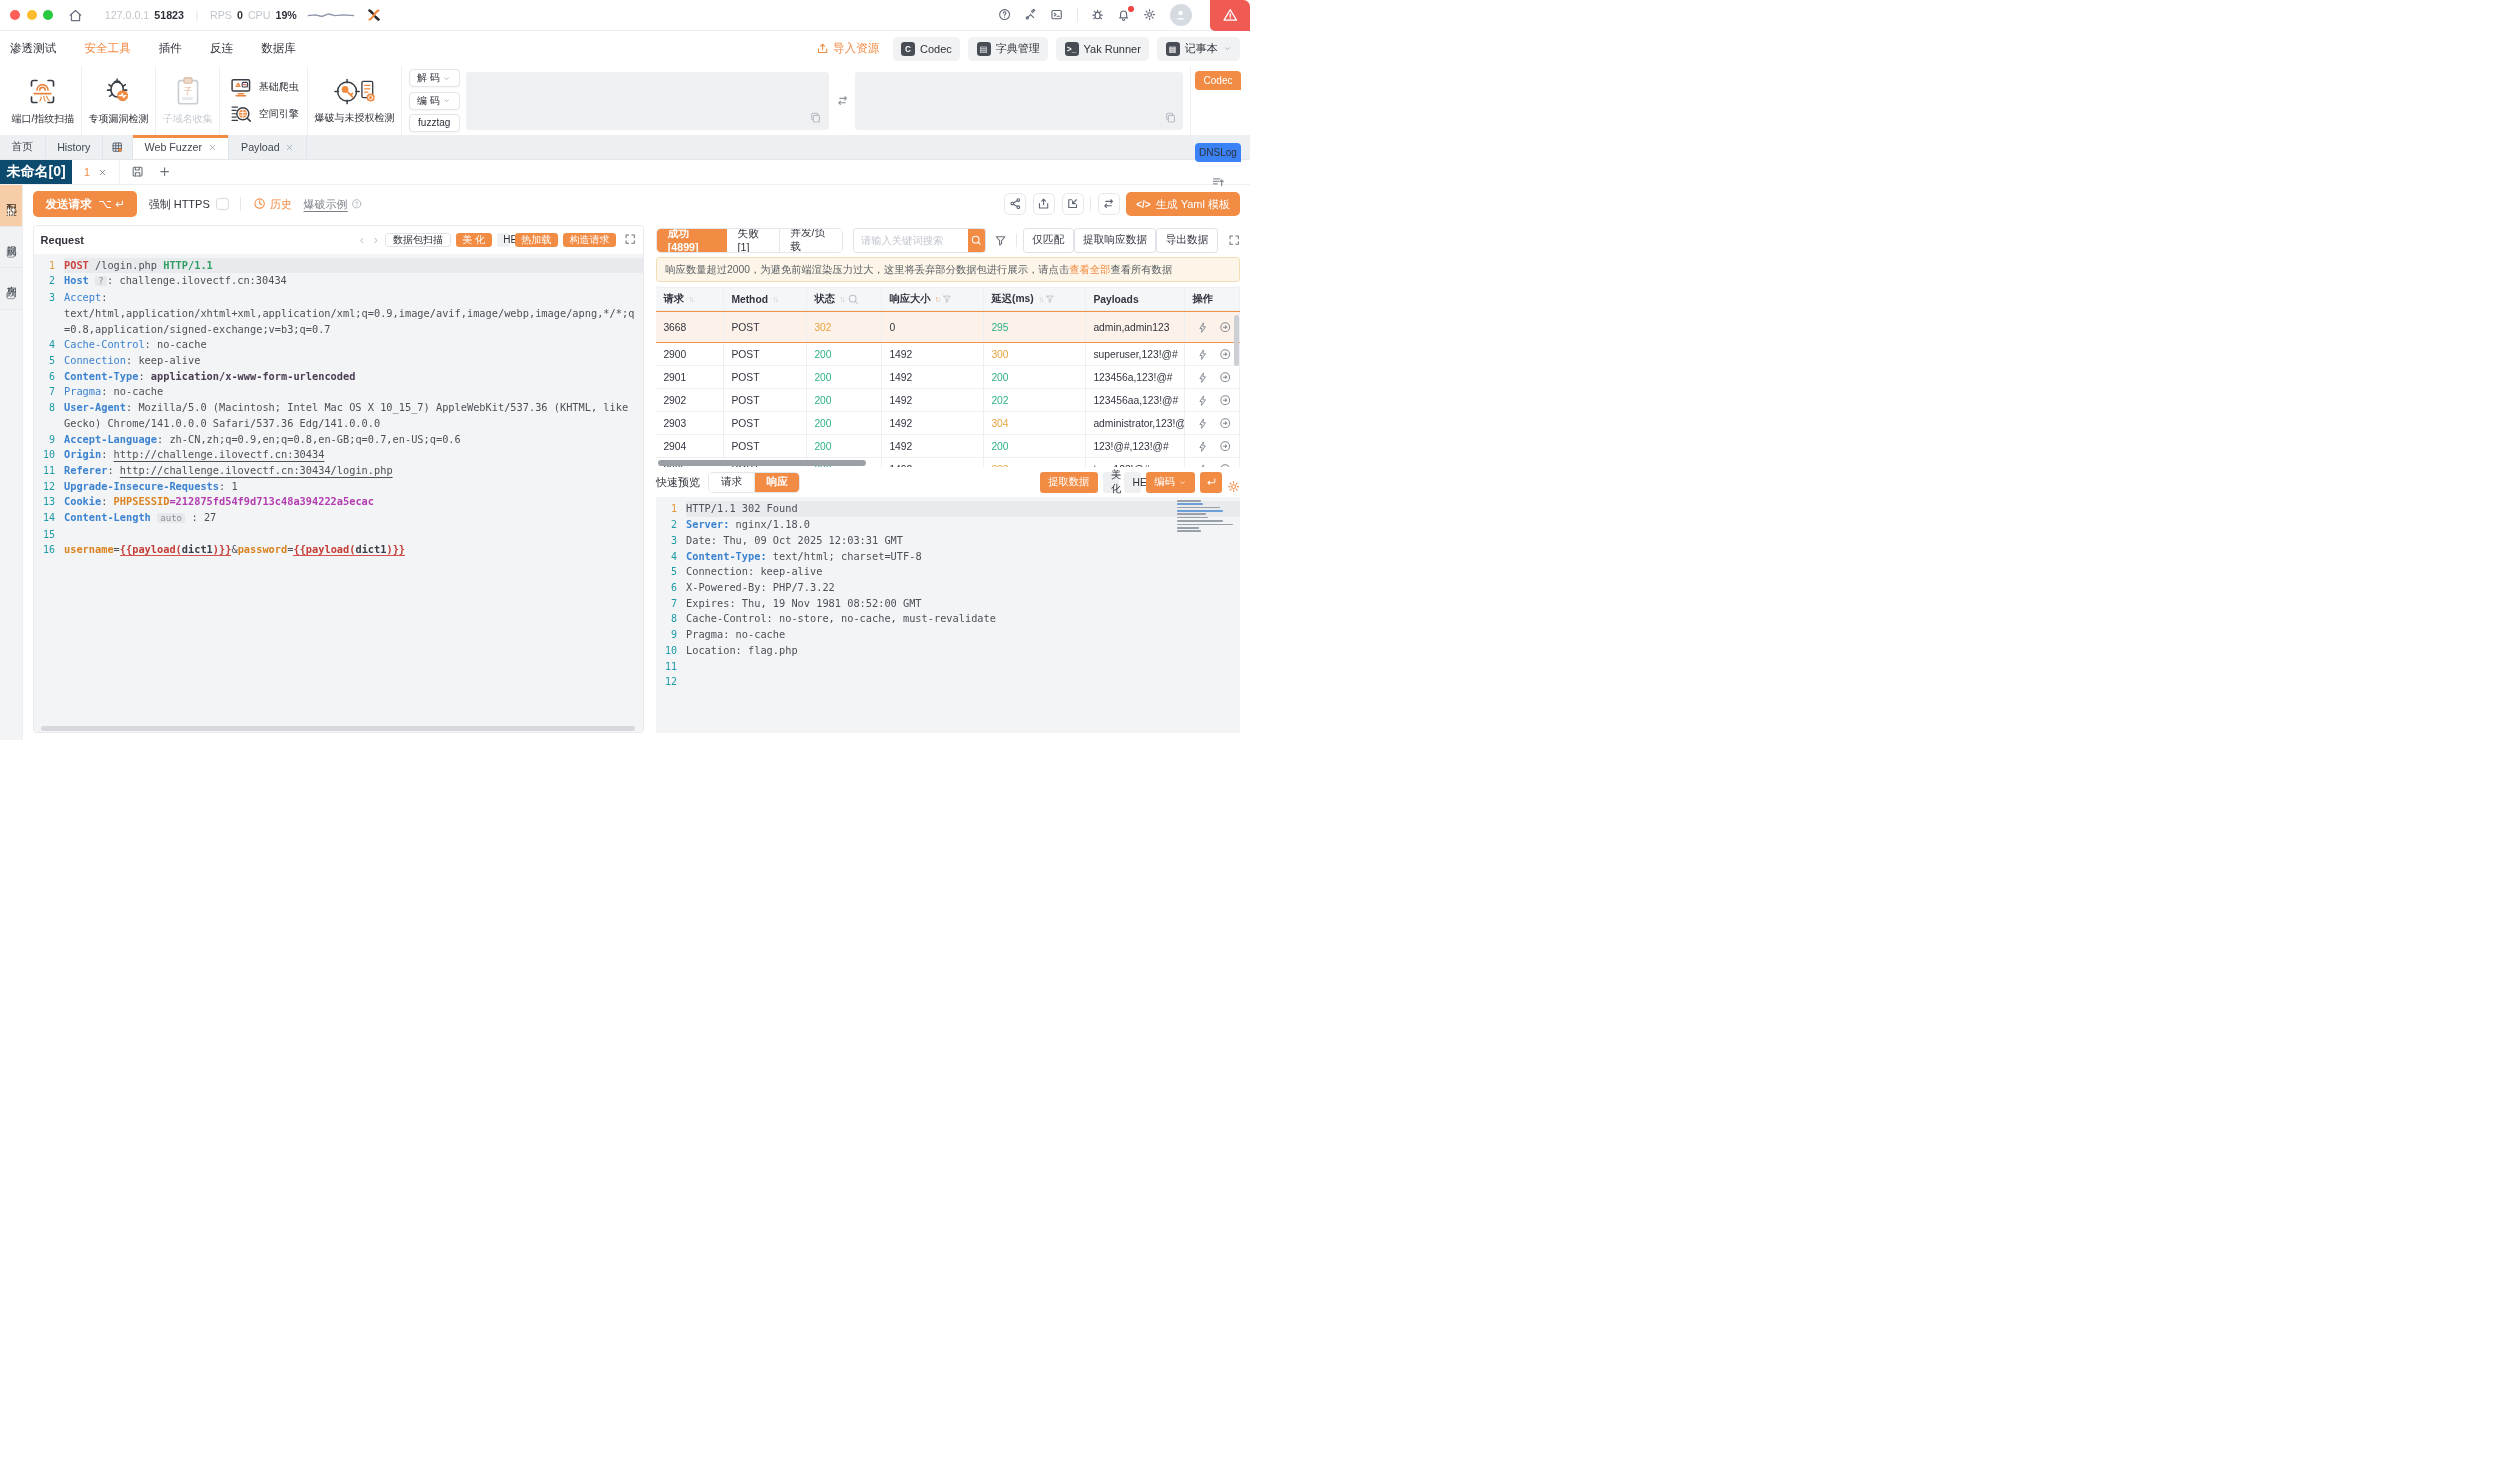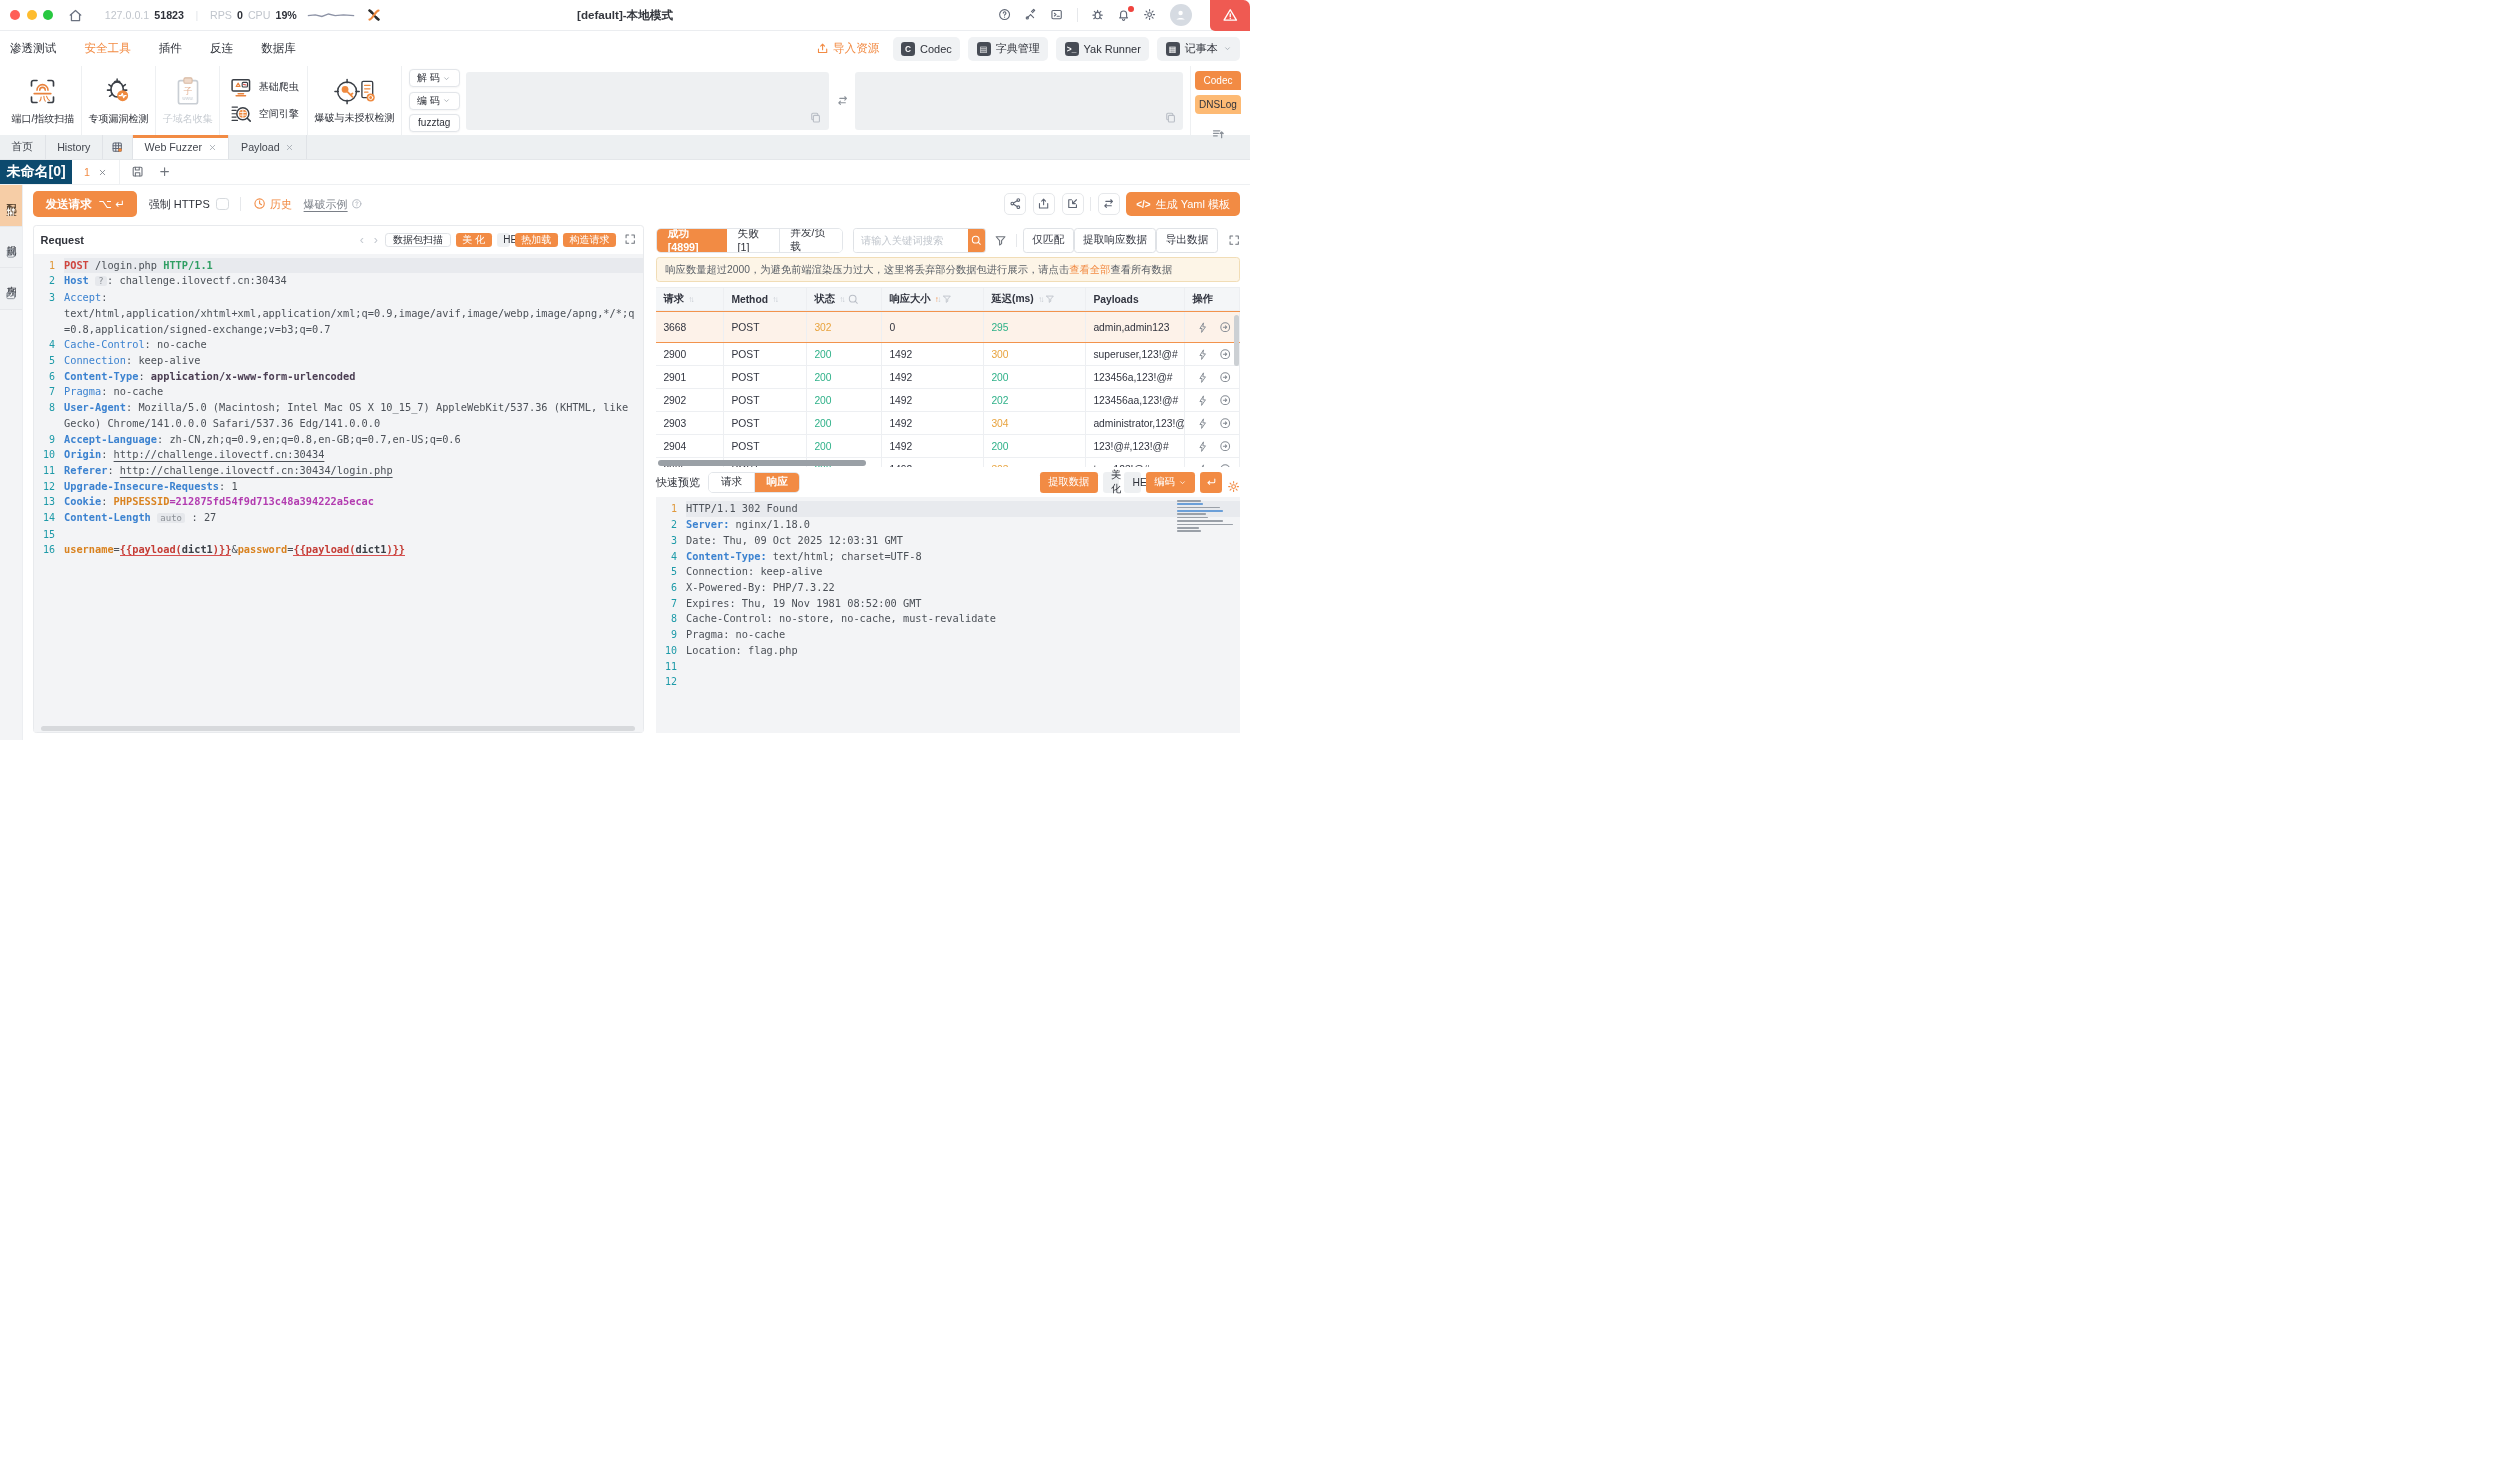--- a/index.html
+++ b/index.html
@@ -46,21 +46,21 @@
   .codecol { display:flex; flex-direction:column; justify-content:center; gap:4.1px; padding:3.3px 6.6px; }
   .codebtn { height:18px; min-width:51px; border:0.8px solid #e2e5e9; border-radius:4.1px; background:#fff; font-size:10px; display:flex; align-items:center; justify-content:center; gap:2.5px; color:#2f323a; cursor:pointer; box-shadow:0 0.8px 1.7px rgba(0,0,0,.04); }
   .ta-wrap { flex:1.05; display:flex; align-items:center; padding:5px 0; min-width:0; }
   .ta { width:100%; height:58px; background:#eef0f2; border-radius:3.3px; position:relative; }
   .ta .copyic { position:absolute; right:6.6px; bottom:5px; color:#b9bec6; }
   .swapcol { display:flex; align-items:center; padding:0 6.6px; color:#8d939b; }
   .ta2 { flex:0.95; }
   .sidecol { width:55px; display:flex; flex-direction:column; align-items:center; justify-content:flex-start; padding-top:5px; gap:5px; border-left:0.8px solid #eef0f2; margin-left:6.6px; }
   .stag { width:46px; height:19px; border-radius:4.1px 4.1px 0 4.1px; font-size:10px; display:flex; align-items:center; justify-content:center; cursor:pointer; }
   .stag.active { background:#f28b44; color:#fff; }
-  .stag.idle { background:#fdba74; color:#2f323a; }
+  .stag.idle { background:#3b82f6; color:#2f323a;margin-top:48px; }
   .sortic { margin-top:8.3px; color:#8d939b; }
 
   
   .tabsrow { height:25px; background:#edf0f2; display:flex; align-items:stretch; border-bottom:0.8px solid #e4e7ea; }
   .mtab { display:flex; align-items:center; gap:5.8px; padding:0 11.6px; font-size:10.7px; color:#43474f; border-right:0.8px solid #e0e3e7; cursor:pointer; position:relative; }
   .mtab .x { color:#9aa0a8; font-size:10.7px; }
   .mtab.active { background:#fff; }
   .mtab.active::before { content:""; position:absolute; top:0; left:0; right:0; height:2.5px; background:#f28b44; }
   .gridtab { padding:0 8.3px; }
 
@@ -197,21 +197,20 @@
           <polyline points="1,8 10,7 18,9 26,6 34,8 44,7 57,8" fill="none" stroke="#8d93a6" stroke-width="1.6"></polyline>
         </svg></span>
     <span class="ic">
         <svg width="18" height="18" viewBox="0 0 24 24" fill="none" stroke-linecap="round">
           <path d="M6 6c4 0 8 12 12 12" stroke="#2b2b2b" stroke-width="3"></path>
           <path d="M18 6c-4 0-8 12-12 12" stroke="#ef8a3f" stroke-width="3"></path>
           <path d="M6 6l3 3M18 18l-3-3" stroke="#2b2b2b" stroke-width="3"></path>
         </svg>
       </span>
   </div>
-  <div class="tb-title">[default]-本地模式</div>
   <div class="tb-right">
     <span class="ic tb-icbtn">
         <svg width="13.2" height="13.2" viewBox="0 0 24 24" fill="none" stroke="currentColor" stroke-width="2" stroke-linecap="round" stroke-linejoin="round">
           <circle cx="12" cy="12" r="9"></circle>
           <path d="M9.6 9.3a2.4 2.4 0 1 1 3.6 2.1c-.8.5-1.2 1-1.2 1.9"></path>
           <path d="M12 16.6v.2"></path>
         </svg>
       </span>
     <span class="ic tb-icbtn">
         <svg width="13.2" height="13.2" viewBox="0 0 24 24" fill="none" stroke="currentColor" stroke-width="2" stroke-linecap="round" stroke-linejoin="round">

